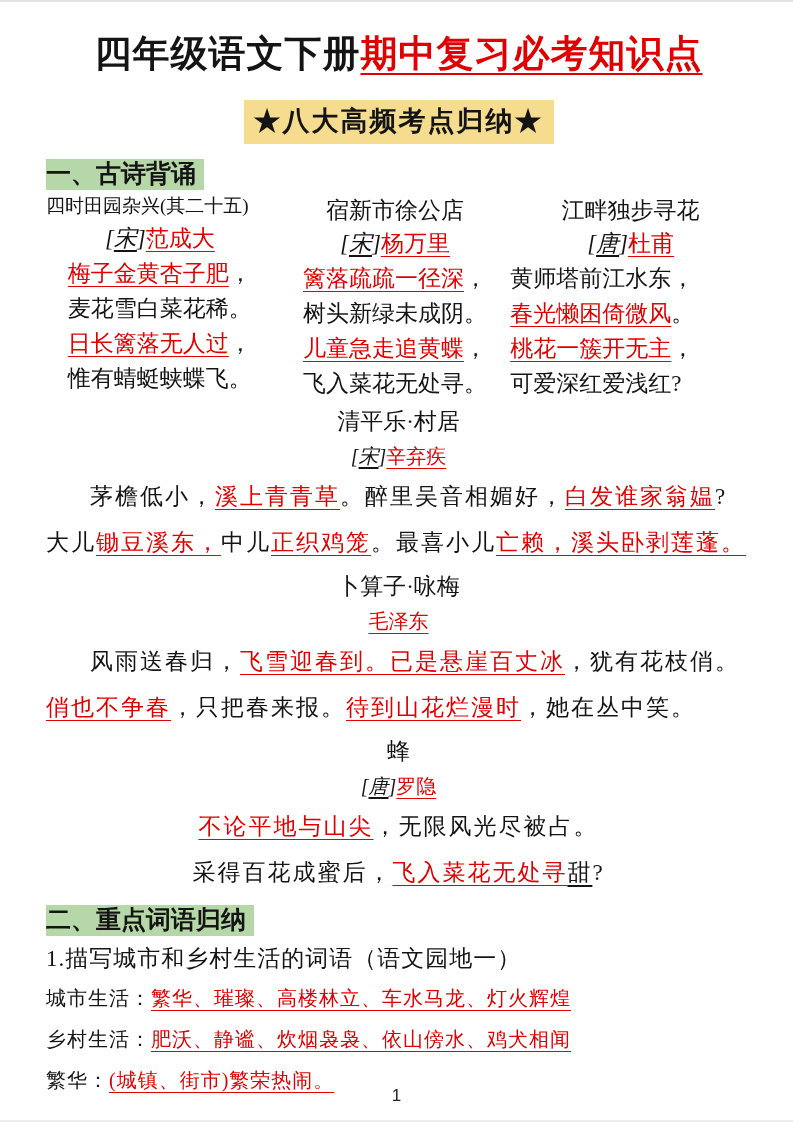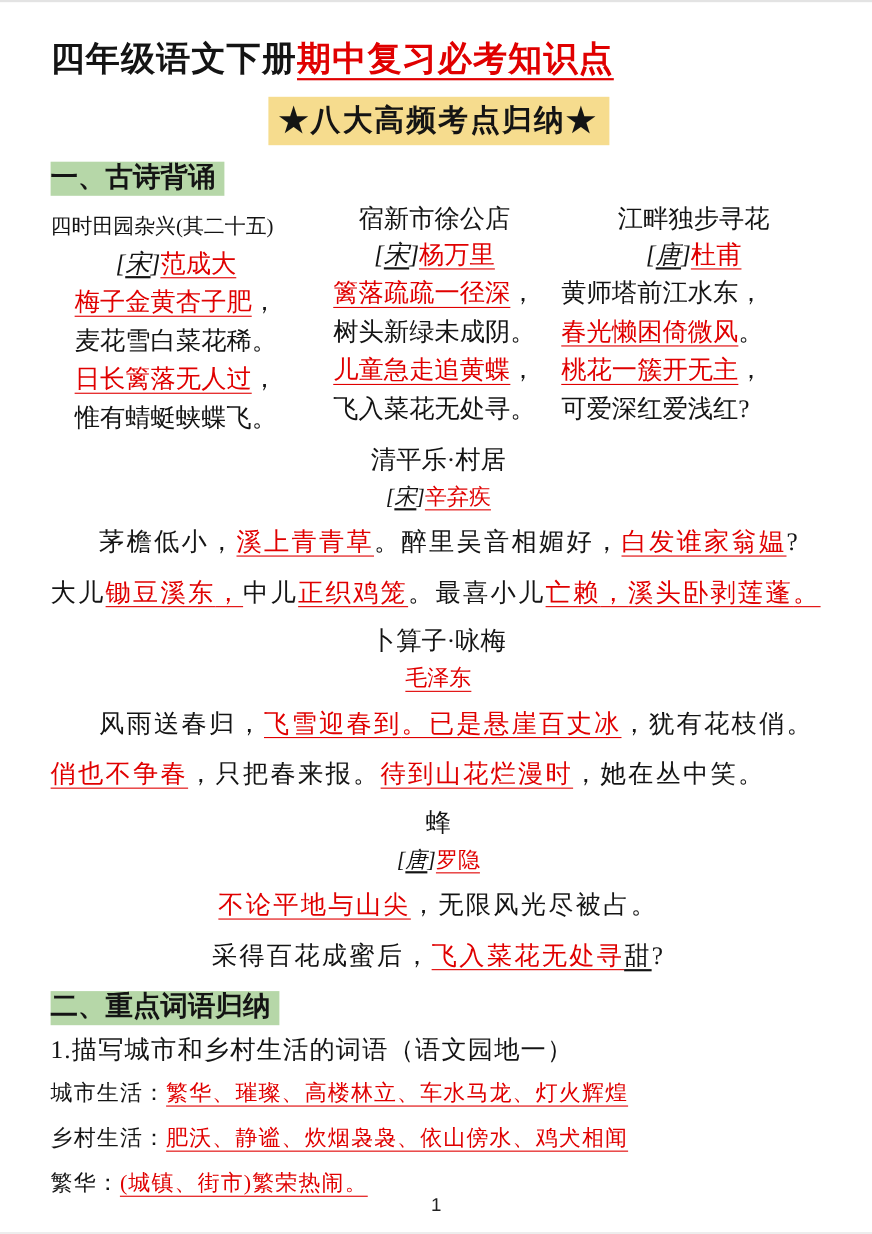--- a/index.html
+++ b/index.html
@@ -16,24 +16,24 @@
     background:#ffffff;
     border-top:2px solid #e3e3e3;
     border-bottom:2px solid #ededed;
     padding:30px 42px 0 46px;
     font-family:"Liberation Serif","DejaVu Serif",serif;
     color:var(--ink);
     overflow:hidden;
   }
   
   .doc-title{
-    text-align:left;
-    font-size:31px;font-weight:bold;
+    text-align:center;
+    font-size:37px;font-weight:bold;
     letter-spacing:1px;
-    margin:0 0 12px 0;
+    margin:0 0 24px 0;
     line-height:44px;
     white-space:nowrap;
   }
   .doc-title .t-red{
     color:var(--red);
     text-decoration:underline;
     text-decoration-color:var(--red);
     text-decoration-thickness:2px;
     text-underline-offset:7px;
   }
@@ -58,21 +58,21 @@
   .s-r{
     color:var(--red);
     text-decoration:underline;
     text-decoration-color:var(--red);
     text-underline-offset:5px;
     text-decoration-thickness:1.2px;
   }
   
   .poem-cols{display:flex;align-items:flex-start;margin:2px 0 0 0;}
   .poem-col{box-sizing:border-box;}
-  .pcol-1{width:34%;padding-right:12px;margin-top:13px;}
+  .pcol-1{width:34%;padding-right:12px;}
   .pcol-2{width:31%;}
   .pcol-3{width:35%;padding-left:6px;}
   .small-title{font-size:19px;line-height:24px;text-align:left;margin-bottom:4px;}
   .poem-title{font-size:23px;line-height:33px;text-align:center;}
   .poem-author{font-size:23px;line-height:34px;text-align:center;}
   .poem-line{font-size:23px;line-height:35px;text-align:center;white-space:nowrap;}
   .pcol-3 .poem-line{text-align:left;}
   
   .fp-title{font-size:23px;line-height:35px;text-align:center;margin-top:3px;}
   .fp-author{font-size:20px;line-height:35px;text-align:center;}

